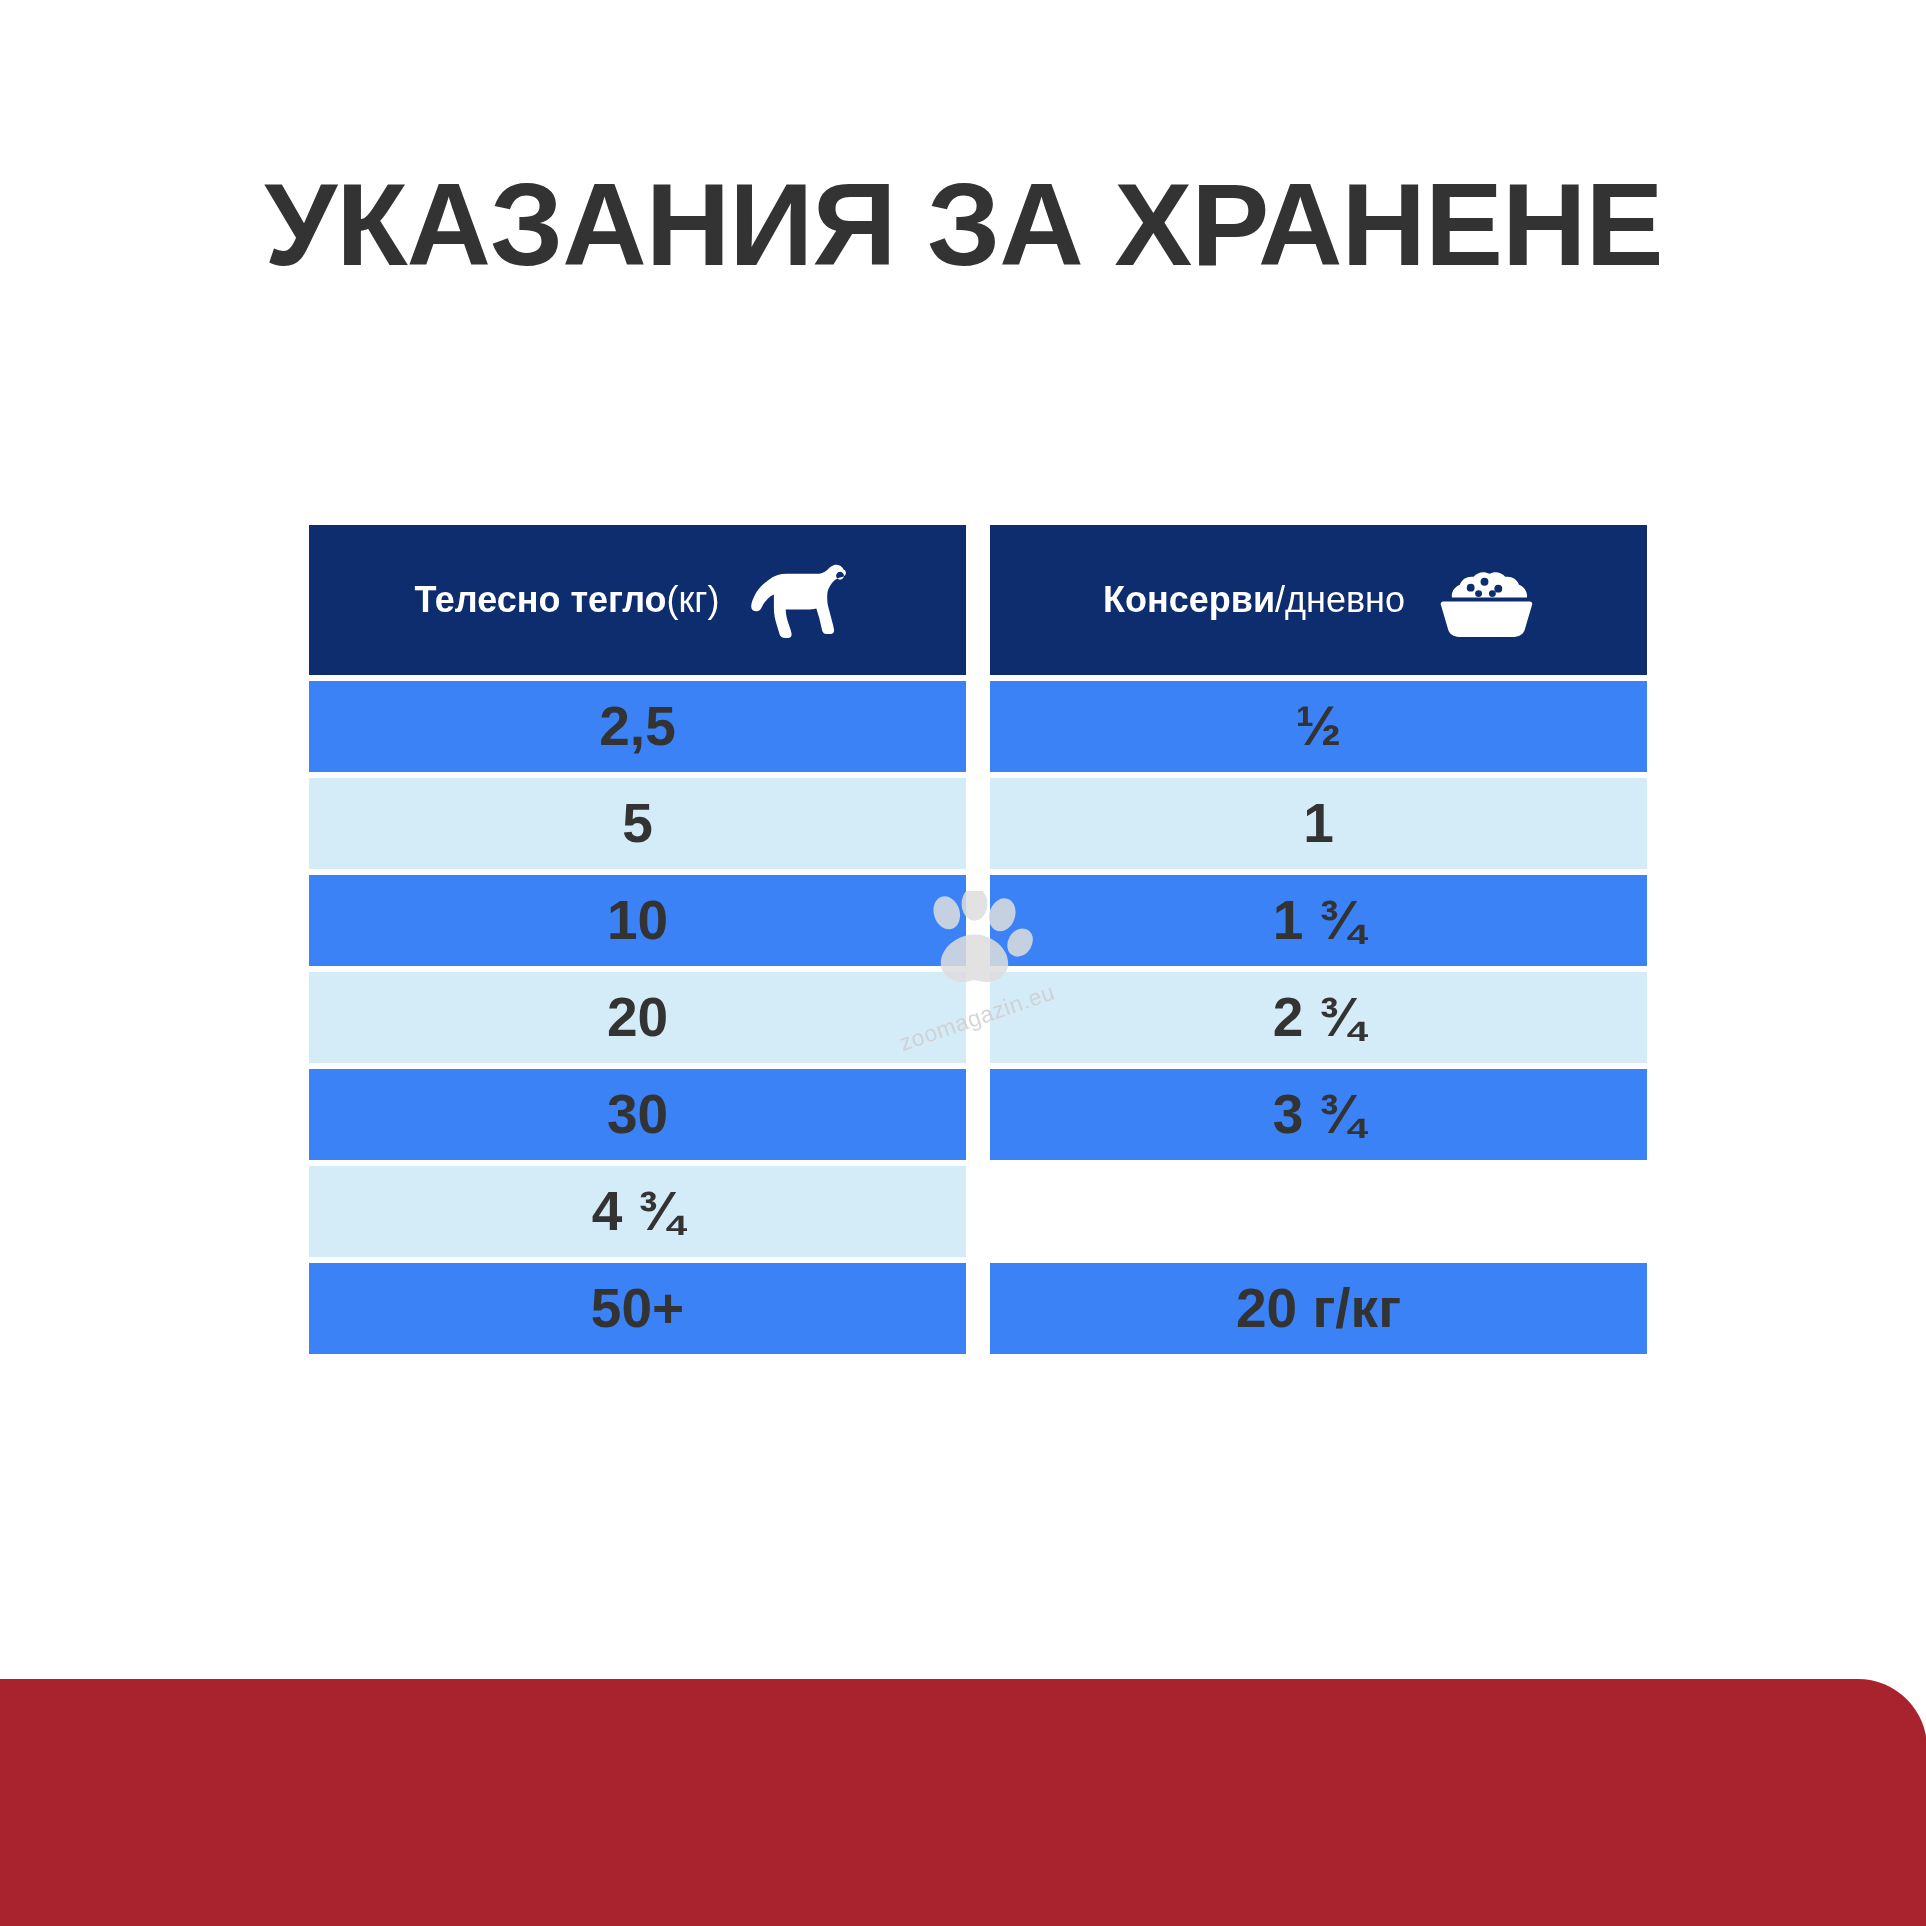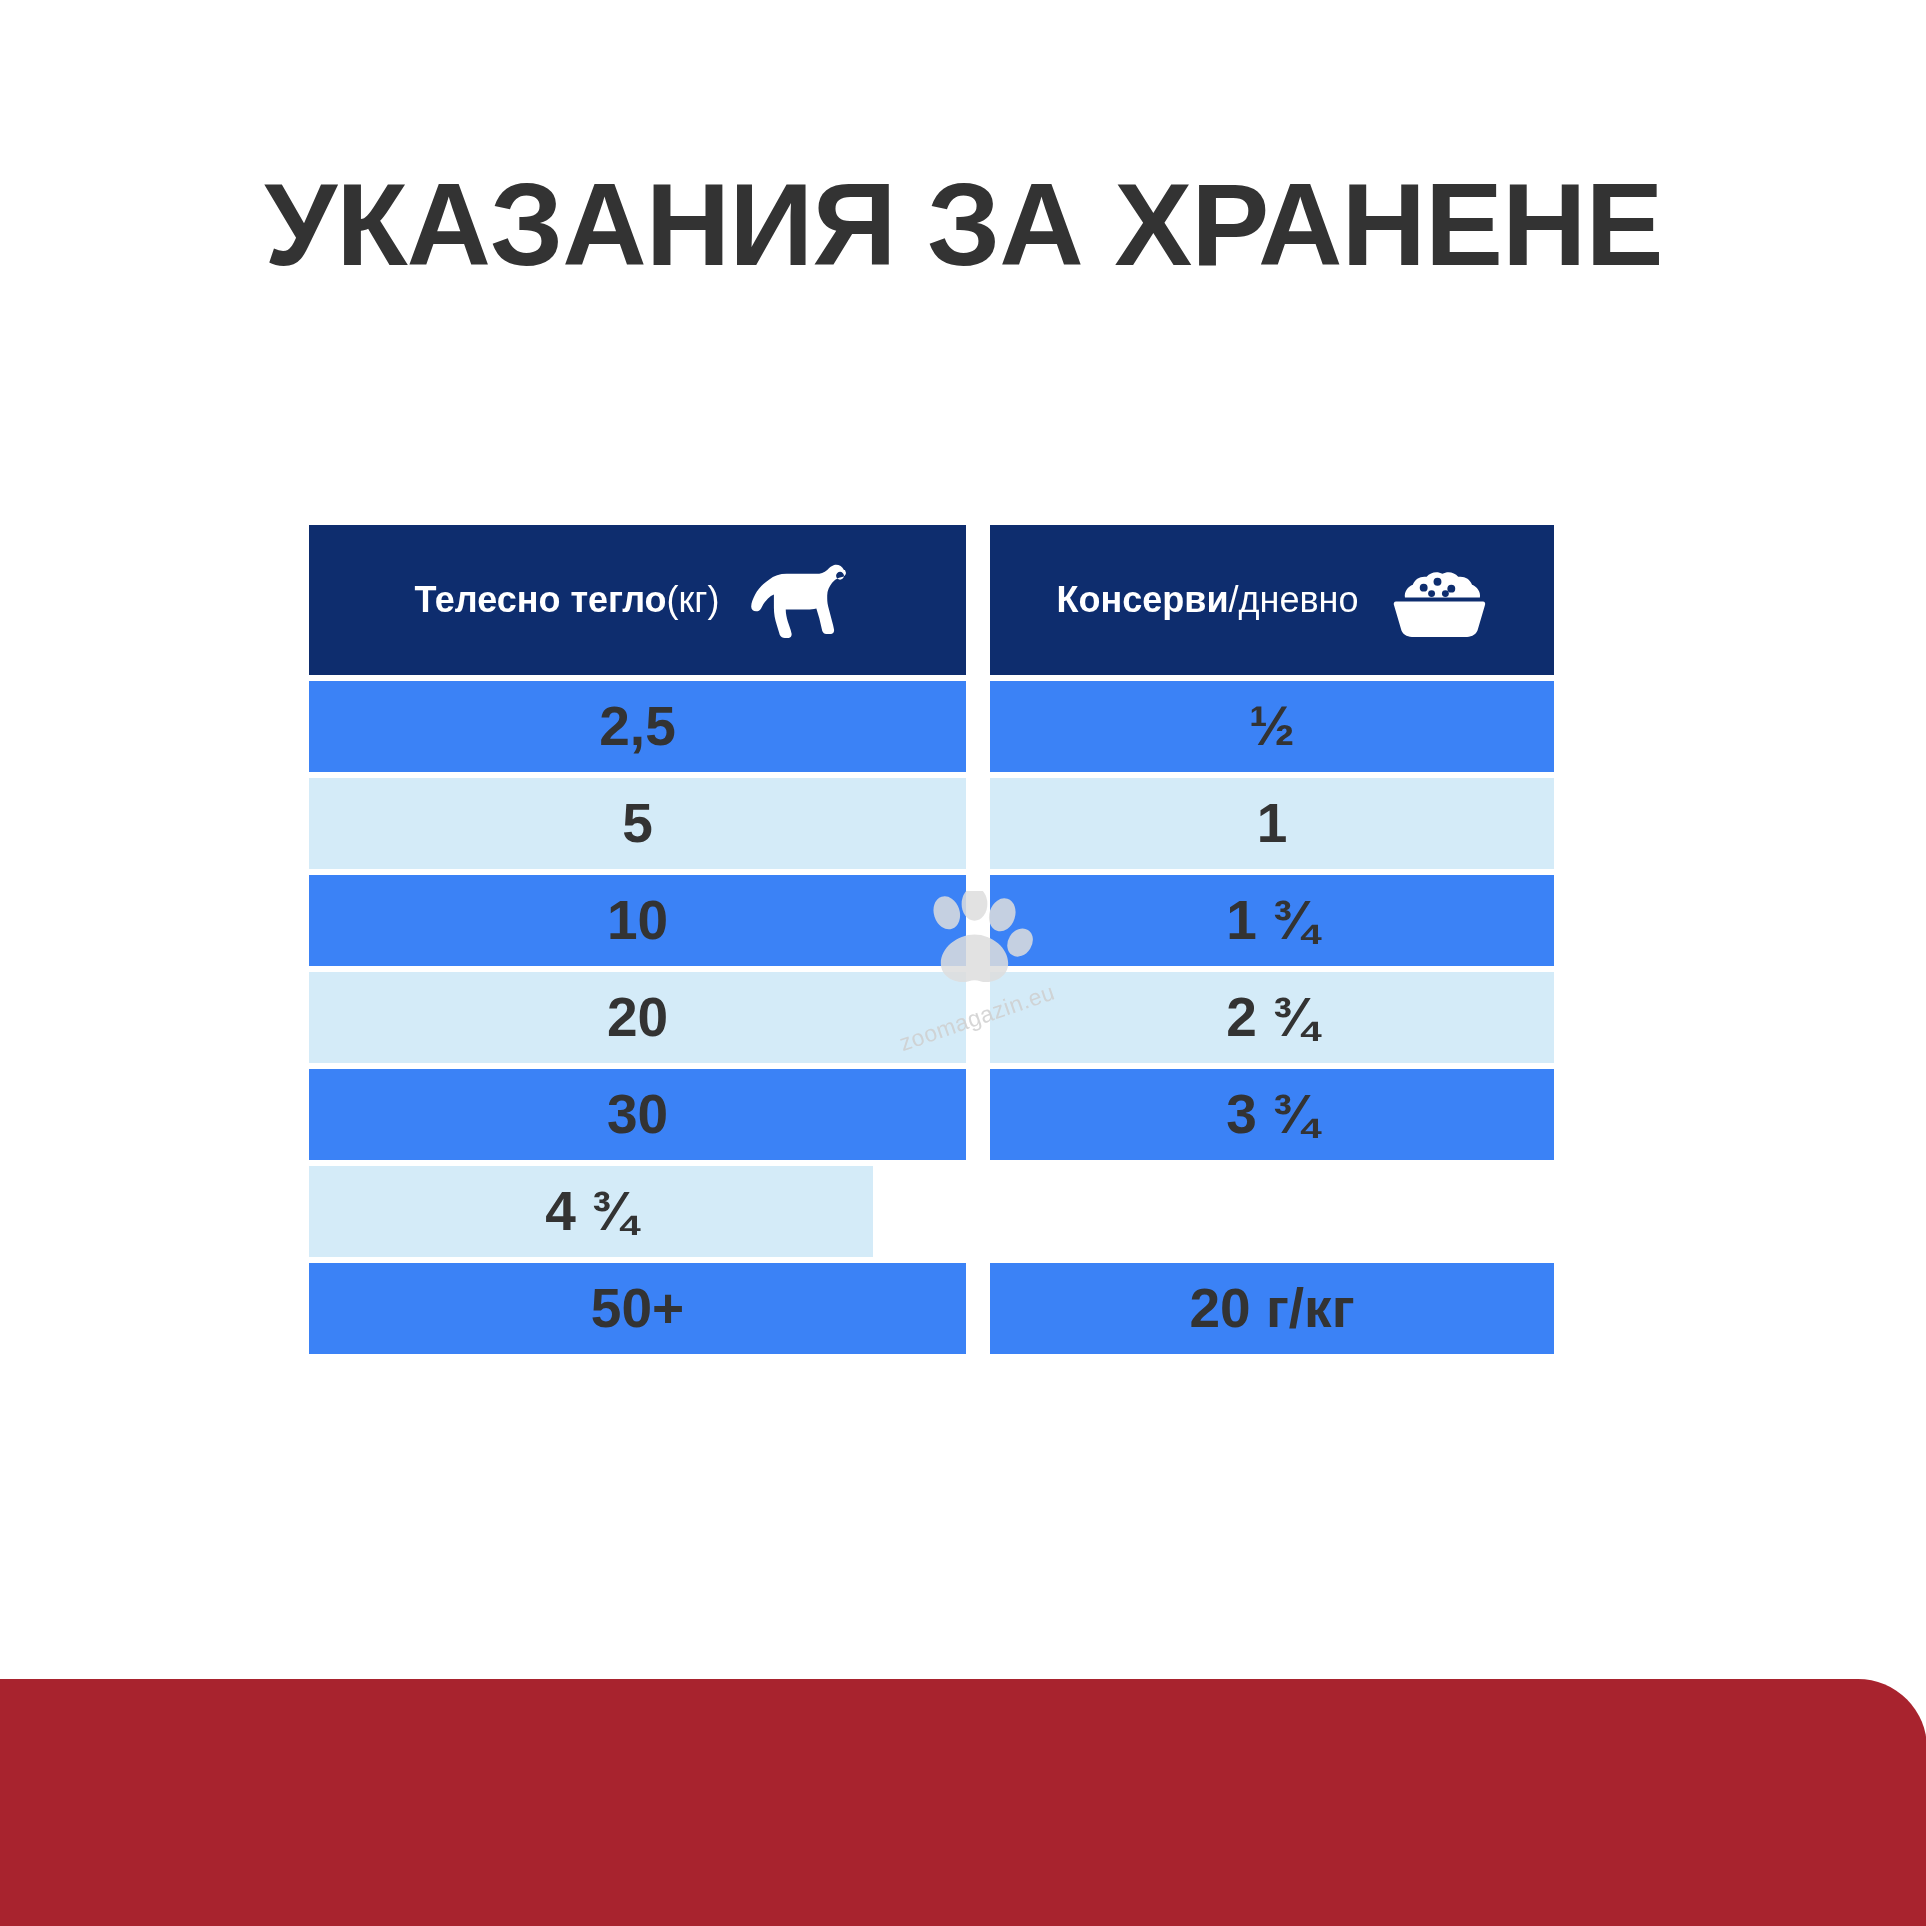--- a/index.html
+++ b/index.html
@@ -49,21 +49,21 @@
     margin-bottom: 6px;
   }
   .row:last-child { margin-bottom: 16px; }
 
   .cell {
     box-sizing: border-box;
     position: relative;
   }
 
   .col-left  { width: 657px; margin-right: 24px; }
-  .col-right { width: 564px; }
+  .col-right { width: 657px; }
 
   
   .header-row .cell {
     background: #0e2d6e;
     height: 150px;
     display: flex;
     align-items: center;
     justify-content: center;
     color: #ffffff;
   }

